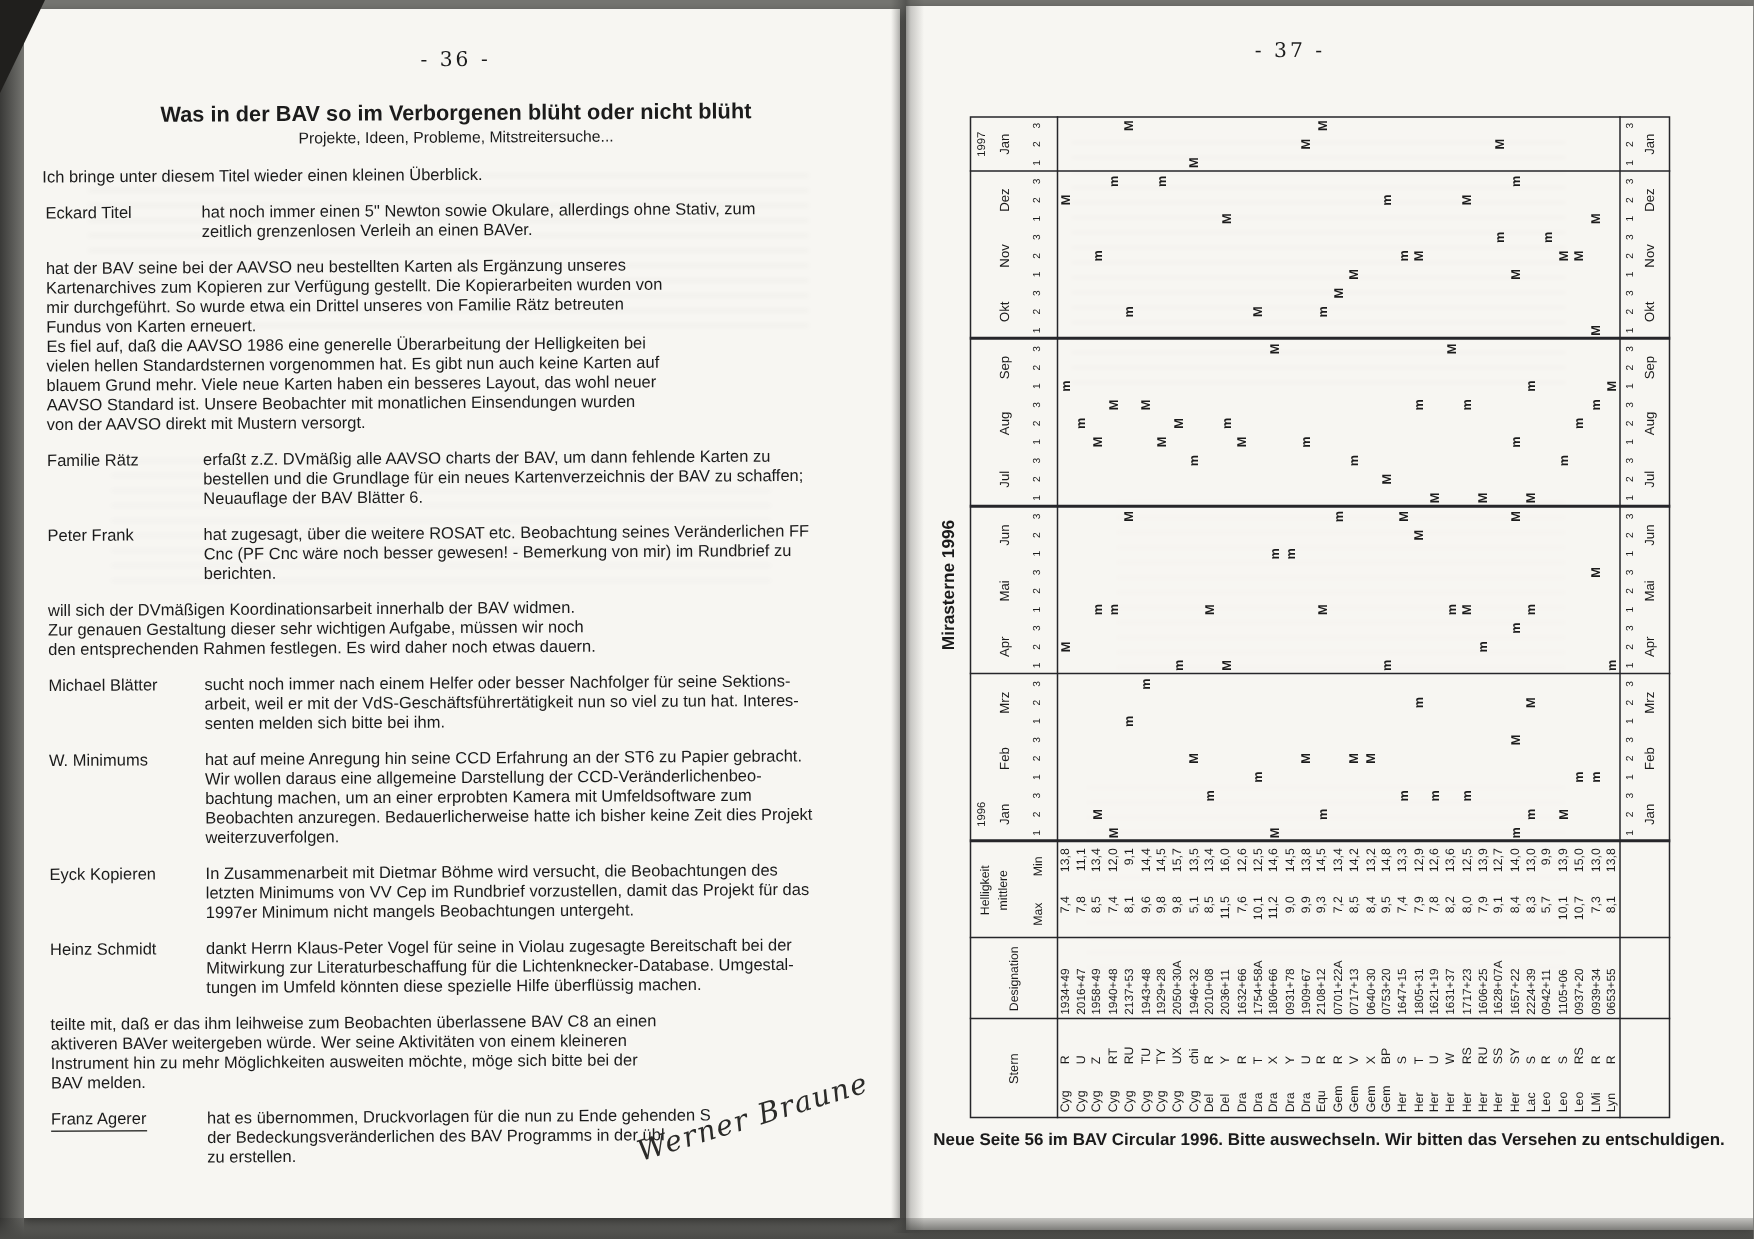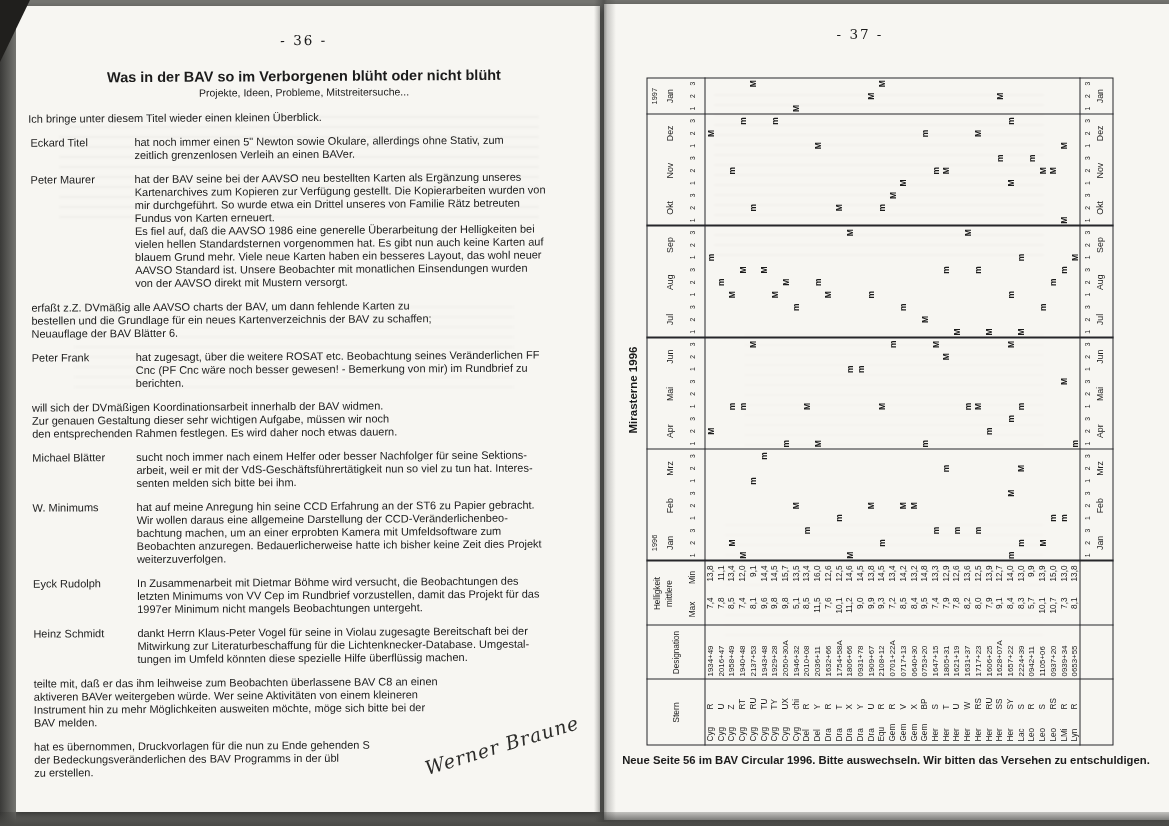--- a/index.html
+++ b/index.html
@@ -73,34 +73,34 @@
     <div class="lp-intro">Ich bringe unter diesem Titel wieder einen kleinen Überblick.</div>
     <div class="entries">
         <div class="entry">
           <div class="entry-name"><span>Eckard Titel</span></div>
           <div class="entry-lines">
             <div>hat noch immer einen 5" Newton sowie Okulare, allerdings ohne Stativ, zum</div>
             <div>zeitlich grenzenlosen Verleih an einen BAVer.</div>
           </div>
         </div>
         <div class="entry">
-          <div class="entry-name"><span>Peter Maurer</span></div>
           <div class="entry-lines">
             <div>hat der BAV seine bei der AAVSO neu bestellten Karten als Ergänzung unseres</div>
             <div>Kartenarchives zum Kopieren zur Verfügung gestellt. Die Kopierarbeiten wurden von</div>
             <div>mir durchgeführt. So wurde etwa ein Drittel unseres von Familie Rätz betreuten</div>
             <div>Fundus von Karten erneuert.</div>
             <div>Es fiel auf, daß die AAVSO 1986 eine generelle Überarbeitung der Helligkeiten bei</div>
             <div>vielen hellen Standardsternen vorgenommen hat. Es gibt nun auch keine Karten auf</div>
             <div>blauem Grund mehr. Viele neue Karten haben ein besseres Layout, das wohl neuer</div>
             <div>AAVSO Standard ist. Unsere Beobachter mit monatlichen Einsendungen wurden</div>
             <div>von der AAVSO direkt mit  Mustern versorgt.</div>
           </div>
         </div>
         <div class="entry">
+          <div class="entry-name"><span>Familie Rätz</span></div>
           <div class="entry-lines">
             <div>erfaßt  z.Z. DVmäßig alle AAVSO charts der BAV, um dann fehlende Karten zu</div>
             <div>bestellen und die Grundlage für ein neues Kartenverzeichnis der BAV zu schaffen;</div>
             <div>Neuauflage der BAV Blätter 6.</div>
           </div>
         </div>
         <div class="entry">
           <div class="entry-name"><span>Peter Frank</span></div>
           <div class="entry-lines">
             <div>hat zugesagt, über die weitere ROSAT etc. Beobachtung seines Veränderlichen FF</div>
@@ -127,21 +127,21 @@
           <div class="entry-name"><span>W. Minimums</span></div>
           <div class="entry-lines">
             <div>hat  auf meine Anregung hin seine CCD Erfahrung an der ST6 zu Papier gebracht.</div>
             <div>Wir wollen daraus eine allgemeine Darstellung der  CCD-Veränderlichenbeo-</div>
             <div>bachtung machen, um an einer erprobten Kamera mit Umfeldsoftware zum</div>
             <div>Beobachten anzuregen. Bedauerlicherweise hatte ich bisher keine Zeit dies Projekt</div>
             <div>weiterzuverfolgen.</div>
           </div>
         </div>
         <div class="entry">
-          <div class="entry-name"><span>Eyck Rudolph</span></div>
+          <div class="entry-name"><span>Eyck Kopieren</span></div>
           <div class="entry-lines">
             <div>In Zusammenarbeit mit Dietmar Böhme wird versucht, die Beobachtungen des</div>
             <div>letzten Minimums von VV Cep im Rundbrief vorzustellen, damit das Projekt  für das</div>
             <div>1997er Minimum nicht mangels Beobachtungen untergeht.</div>
           </div>
         </div>
         <div class="entry">
           <div class="entry-name"><span>Heinz Schmidt</span></div>
           <div class="entry-lines">
             <div>dankt Herrn  Klaus-Peter Vogel  für seine in Violau zugesagte Bereitschaft bei der</div>
@@ -151,20 +151,21 @@
         </div>
         <div class="entry">
           <div class="entry-lines">
             <div>teilte mit, daß er  das ihm leihweise zum Beobachten überlassene BAV C8 an einen</div>
             <div>aktiveren BAVer weitergeben würde. Wer seine Aktivitäten von einem  kleineren</div>
             <div>Instrument hin zu mehr Möglichkeiten ausweiten möchte, möge sich bitte bei der</div>
             <div>BAV melden.</div>
           </div>
         </div>
         <div class="entry">
+          <div class="entry-name"><span>Franz Agerer</span></div>
           <div class="entry-lines">
             <div>hat es übernommen,  Druckvorlagen für  die nun zu Ende gehenden S</div>
             <div>der Bedeckungsveränderlichen des BAV  Programms in der übl</div>
             <div>zu erstellen.</div>
           </div>
         </div>
       </div>
   </div>
   <div class="signature">Werner Braune</div>
 </div>

